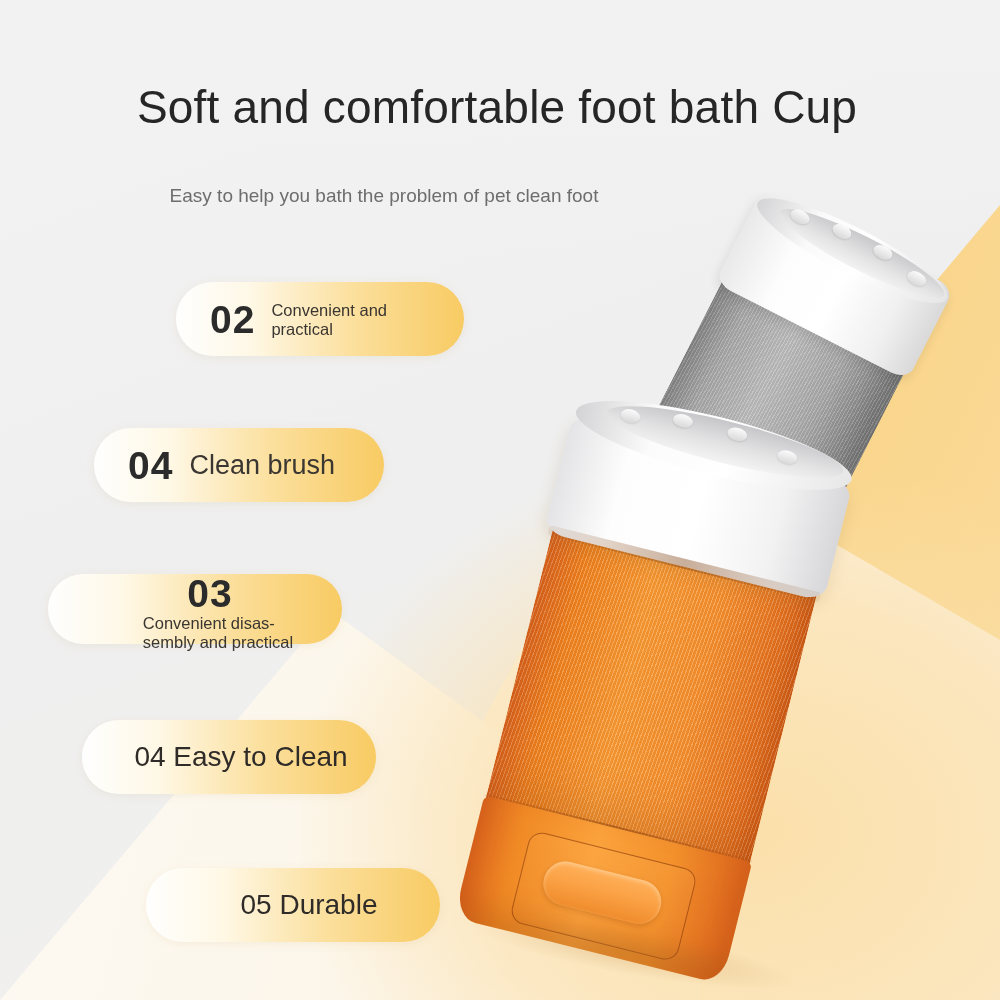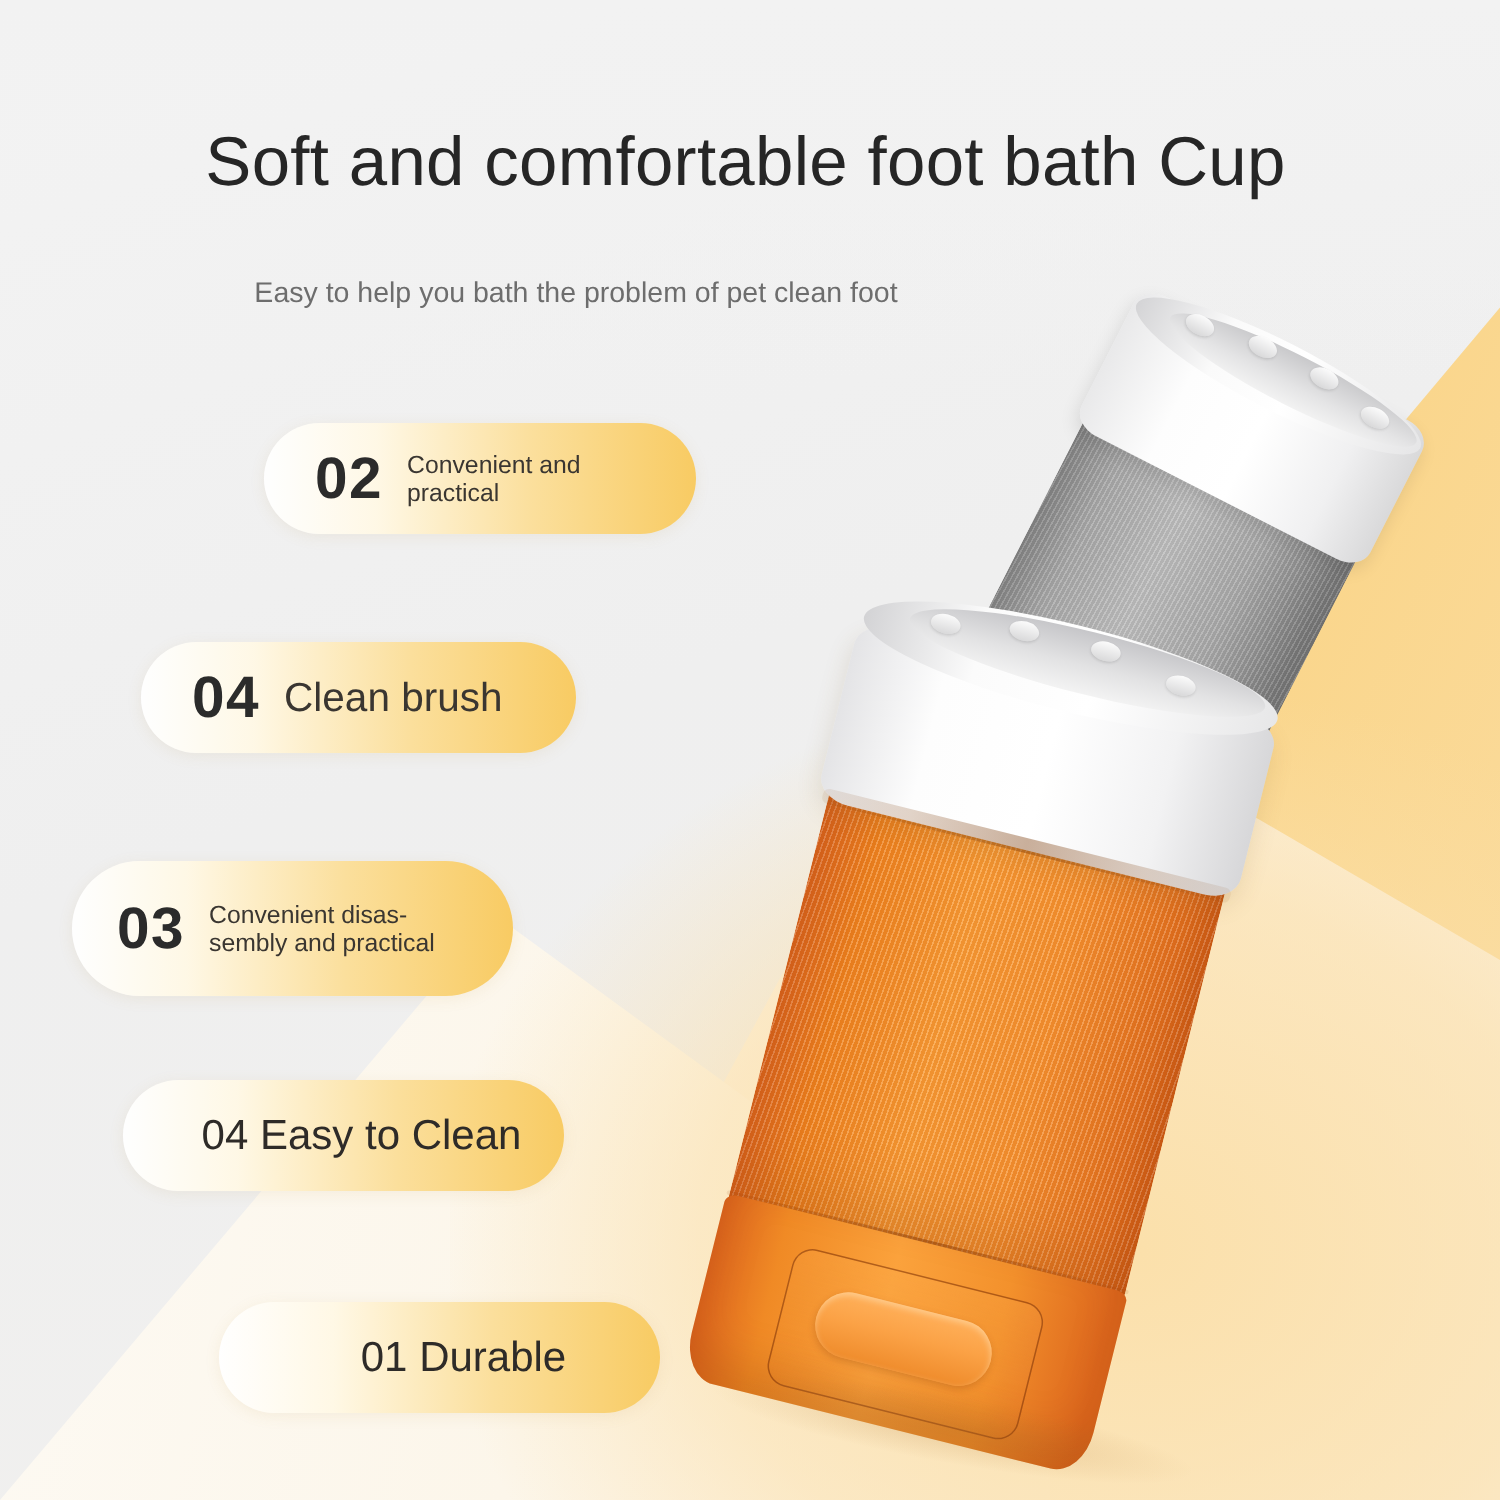--- a/index.html
+++ b/index.html
@@ -45,21 +45,21 @@
 
   .pill.big .num{font-size:39px;font-weight:700;line-height:1;letter-spacing:1px;}
   .pill.big .lab{font-size:16.5px;line-height:19px;font-weight:400;}
   .pill.plain{justify-content:center;}
   .pill.plain .txt{font-size:28px;font-weight:400;color:#2e2b28;line-height:1;}
 
   #pill1{left:176px;top:282px;width:288px;height:74px;padding:0 0 0 34px;box-sizing:border-box;}
   #pill1 .lab{margin-left:16px;margin-top:1px;}
   #pill2{left:94px;top:428px;width:290px;height:74px;padding:0 0 0 34px;box-sizing:border-box;}
   #pill2 .lab{margin-left:16px;font-size:27px;line-height:1;}
-  #pill3{left:48px;top:574px;width:294px;height:90px;padding:0 0 0 30px;box-sizing:border-box;}
+  #pill3{left:48px;top:574px;width:294px;height:70px;padding:0 0 0 30px;box-sizing:border-box;flex-direction:column;}
   #pill3 .lab{margin-left:16px;margin-top:1px;}
   #pill4{left:82px;top:720px;width:294px;height:74px;padding:0 0 0 24px;box-sizing:border-box;}
   #pill5{left:146px;top:868px;width:294px;height:74px;padding:0 0 0 32px;box-sizing:border-box;}
 
   
   .cup-gray{position:absolute;left:596px;top:196px;width:232px;height:330px;
     transform:rotate(27deg);transform-origin:50% 100%;}
   .cg-body{position:absolute;left:14px;top:76px;width:204px;height:262px;
     border-radius:14px/8px;
     background:
@@ -178,16 +178,16 @@
       <span>Convenient disas-</span><br>
       <span>sembly and practical</span>
     </span>
   </div>
 
   <div class="pill plain" id="pill4">
     <span class="txt">04 Easy to Clean</span>
   </div>
 
   <div class="pill plain" id="pill5">
-    <span class="txt">01 Durable</span>
+    <span class="txt">05 Durable</span>
   </div>
 
 </div>
 
 </body></html>

